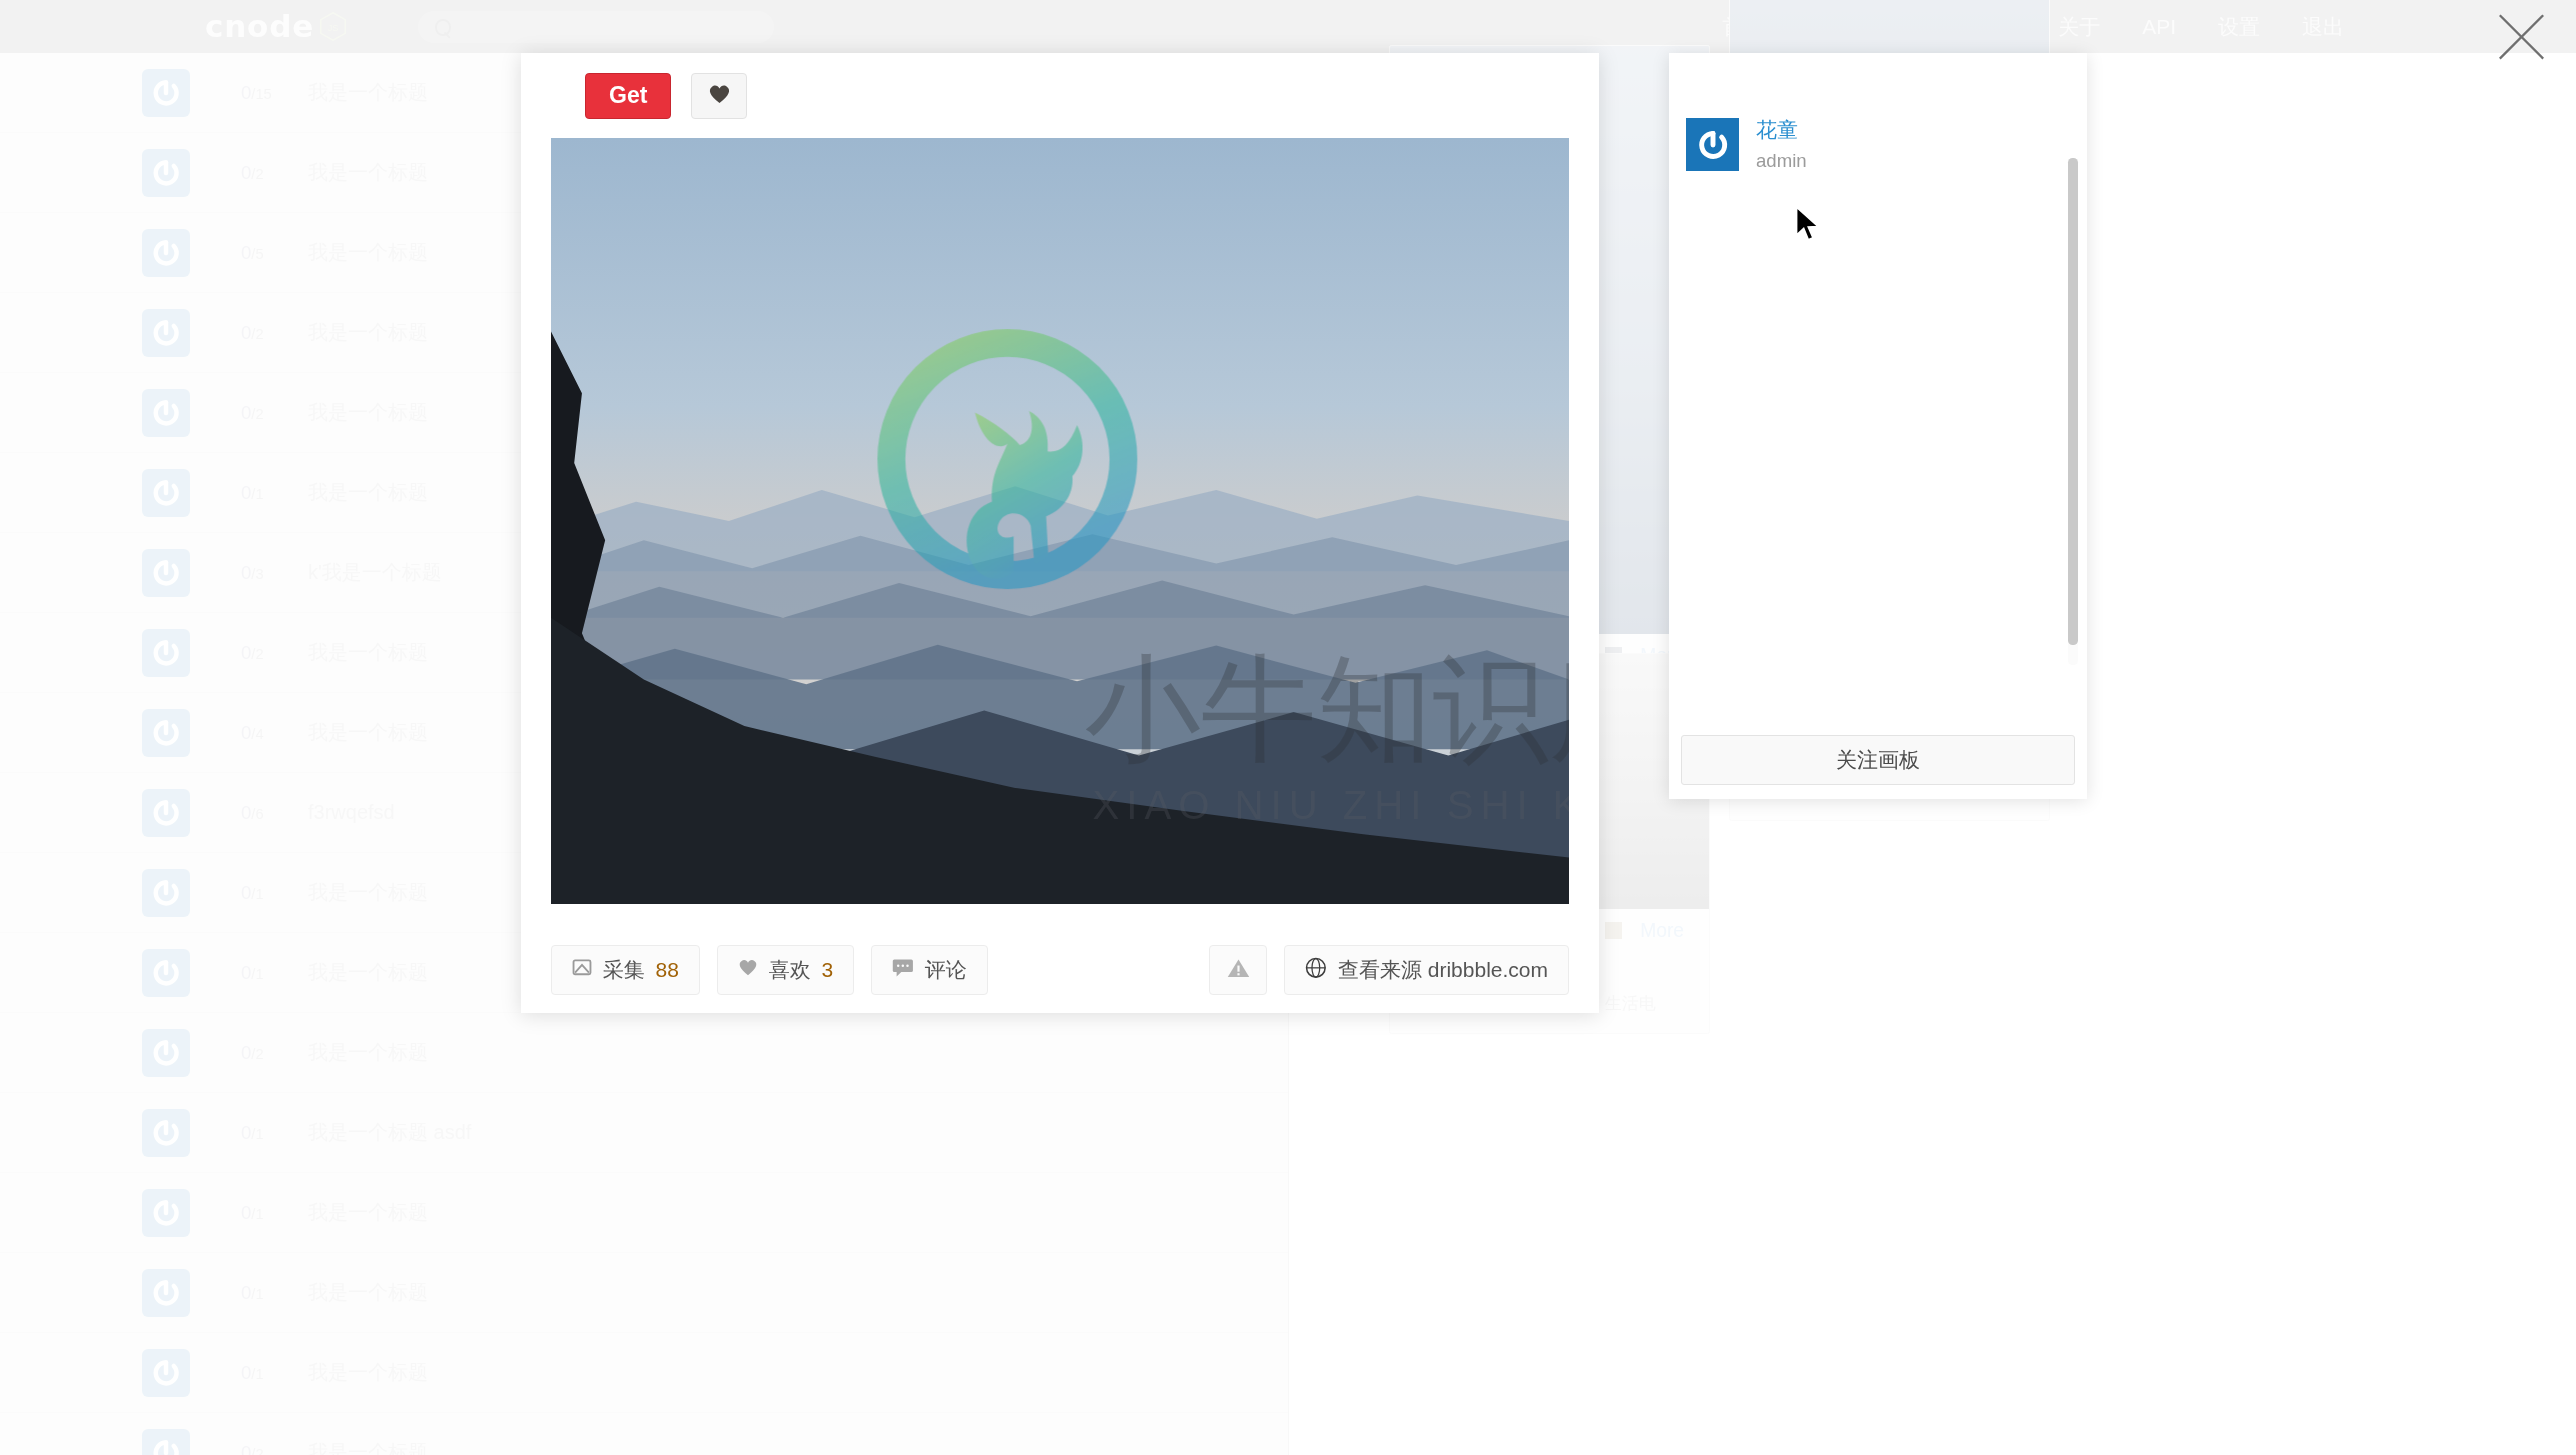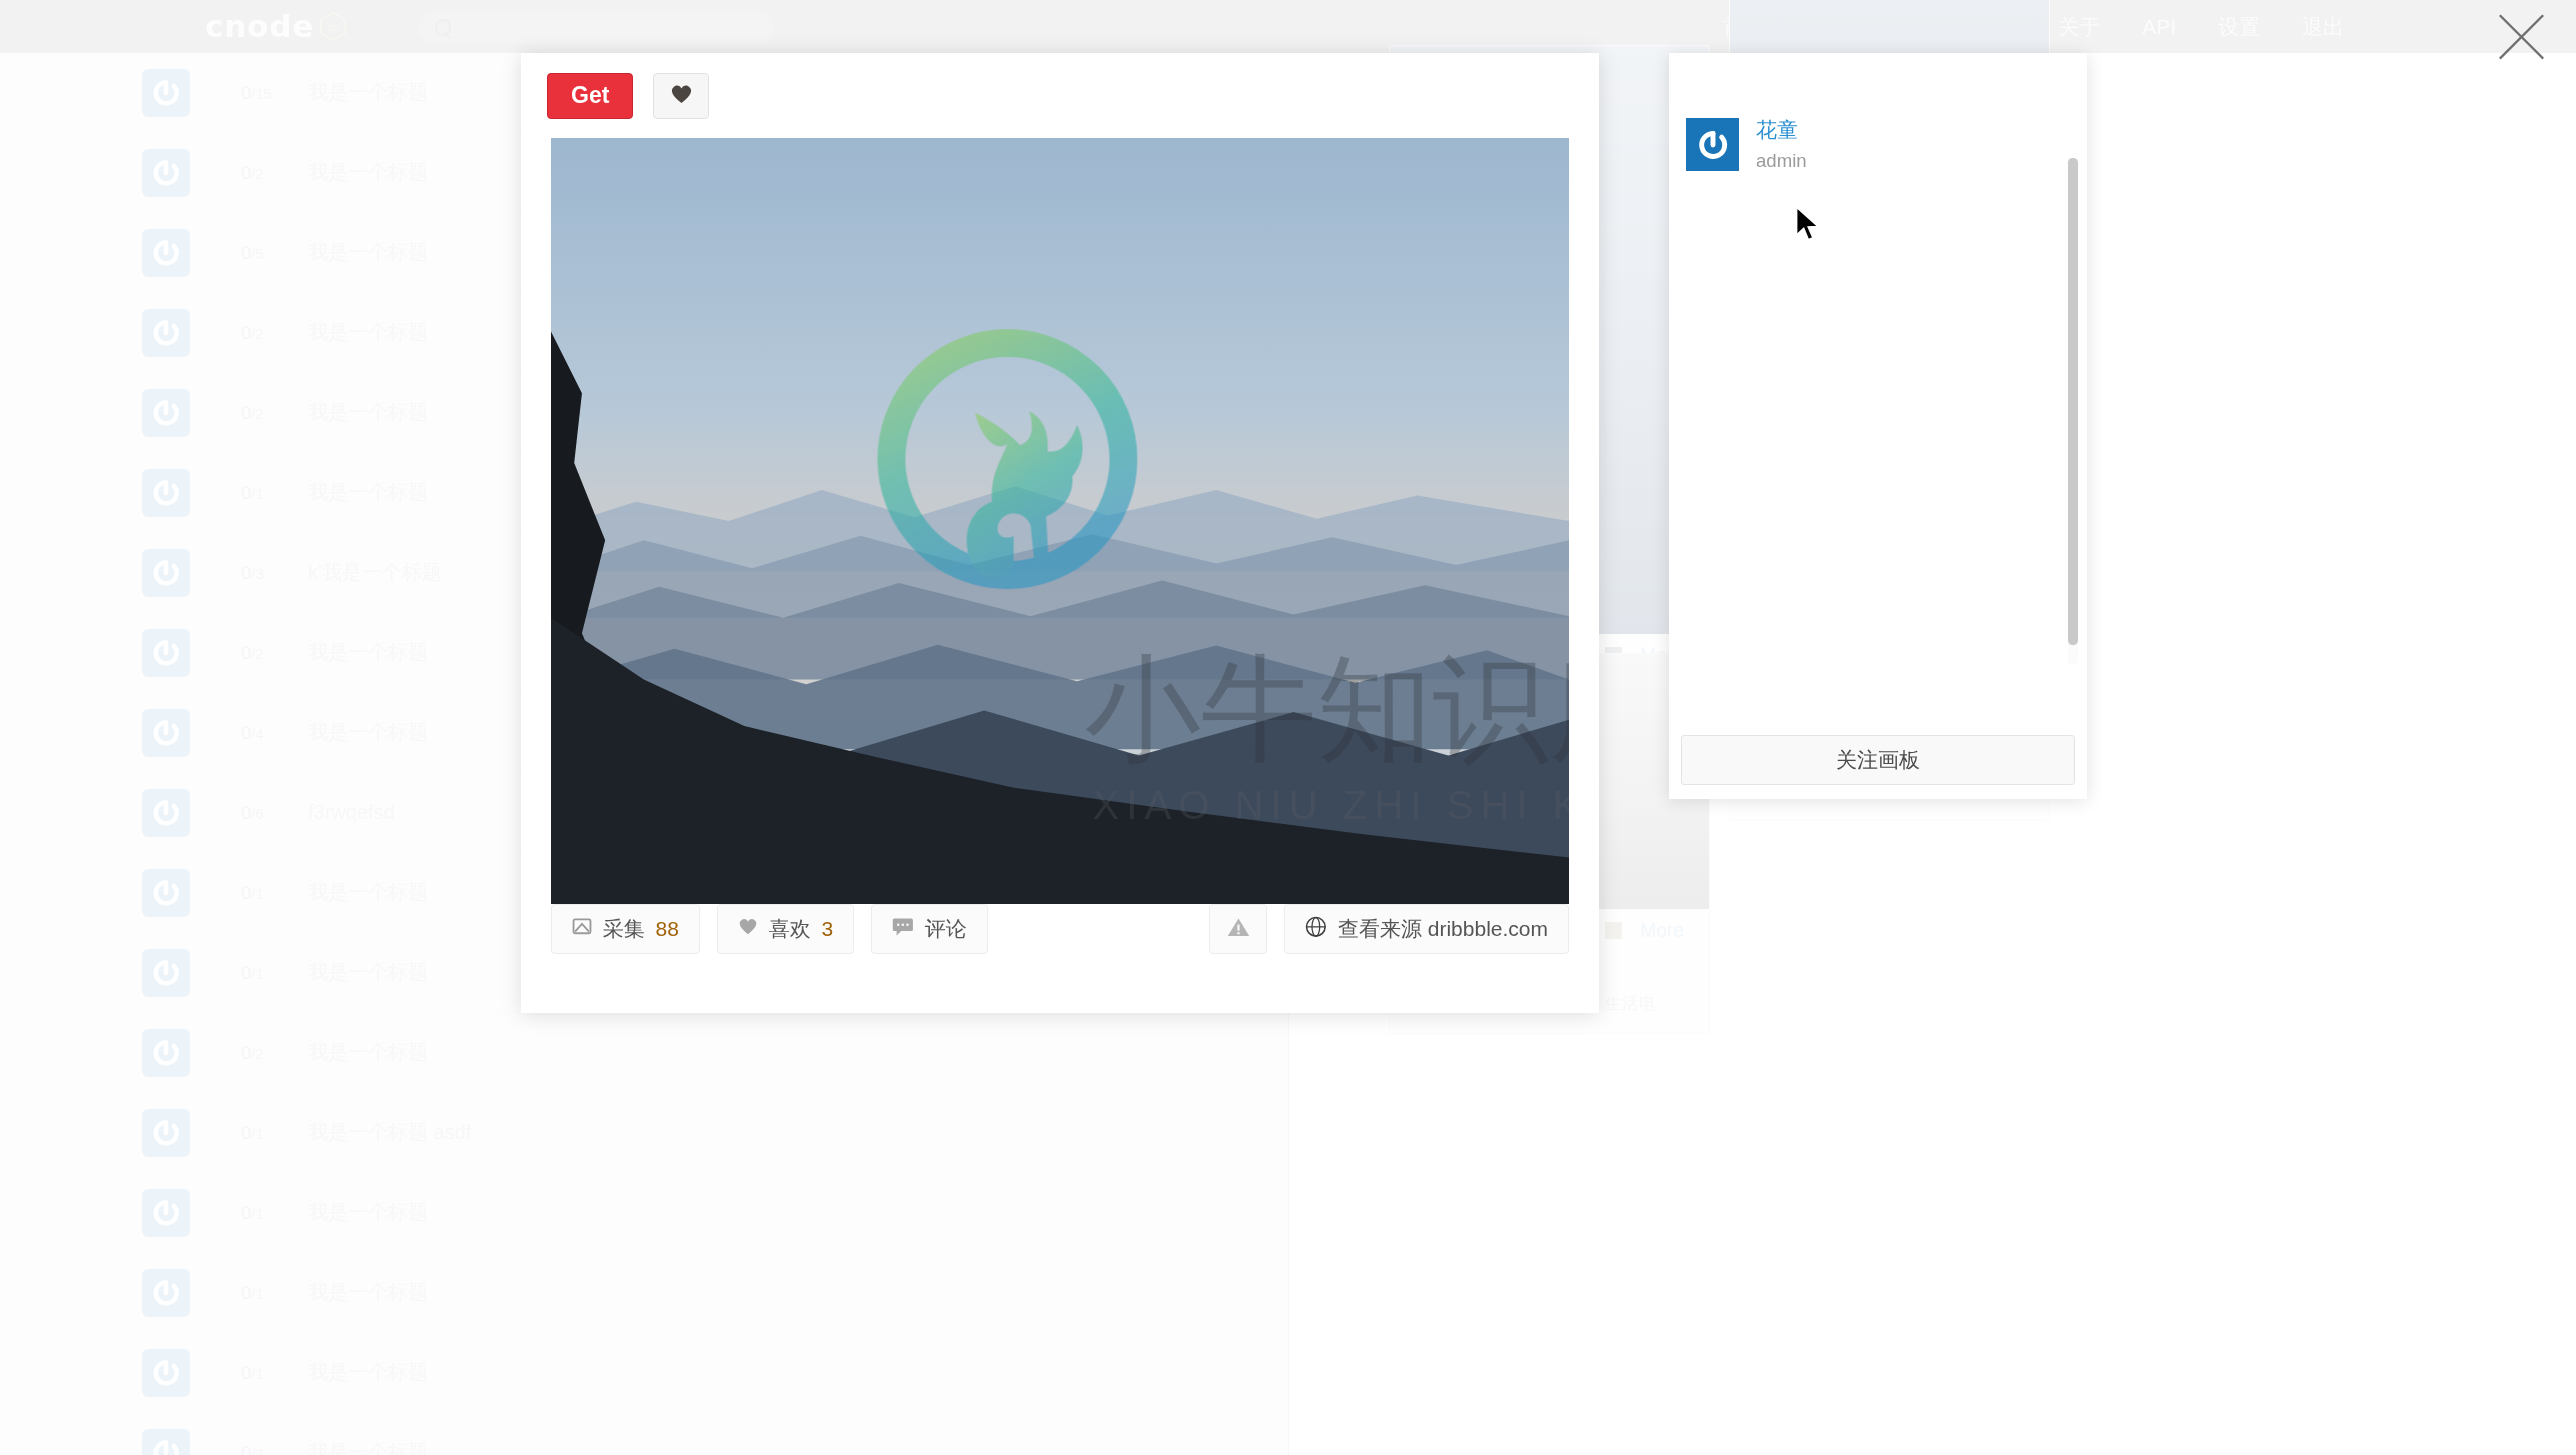--- a/index.html
+++ b/index.html
@@ -53,27 +53,27 @@
 
   
   #dim{position:absolute;inset:0;background:rgba(255,255,255,.72);}
 
   
   #close-x{position:absolute;right:21.7px;top:6.2px;width:65px;height:65px;}
 
   
   #modal{position:absolute;left:521px;top:53px;width:1078px;height:960px;background:#ffffff;
      box-shadow:0 1.5px 20px rgba(0,0,0,.13);}
-  .modal-top{height:85px;display:flex;align-items:center;padding-left:26px;gap:20px;}
+  .modal-top{height:85px;display:flex;align-items:center;padding-left:16px;gap:20px;margin-left:48px;}
   .btn-get{background:#e8313b;border:1.5px solid #c8262f;color:#fff;font-size:23px;font-weight:700;
      padding:0 23px;height:46px;line-height:43px;border-radius:3.9px;cursor:pointer;}
   .btn-heart{width:56px;height:46px;border:0.8px solid #e2e2e2;border-radius:3.9px;background:#f6f6f6;
      display:flex;align-items:center;justify-content:center;cursor:pointer;}
   .modal-photo{margin:0 30px;width:1018px;height:766px;position:relative;overflow:hidden;}
-  .modal-bar{height:91px;display:flex;align-items:flex-start;padding:0 30px;gap:17px;}
+  .modal-bar{height:91px;display:flex;align-items:flex-end;padding:0 30px;gap:17px;}
   .mbtn{height:48px;border:0.8px solid #ececec;border-radius:3.9px;background:#fbfbfb;display:flex;
      align-items:center;gap:10.8px;padding:0 20px;font-size:21px;color:#555;cursor:pointer;white-space:nowrap;}
   .mbtn .n{color:#a16207;}
   .mbtn.sq{padding:0;width:56px;justify-content:center;}
   .spacer{flex:1;}
 
   
   #board{position:absolute;left:1669px;top:53px;width:418px;height:746px;background:#ffffff;
      box-shadow:0 1.5px 17px rgba(0,0,0,.12);}
   .board-head{display:flex;gap:17px;padding:17px 0 0 17px;align-items:flex-start;margin-top:48px;}

